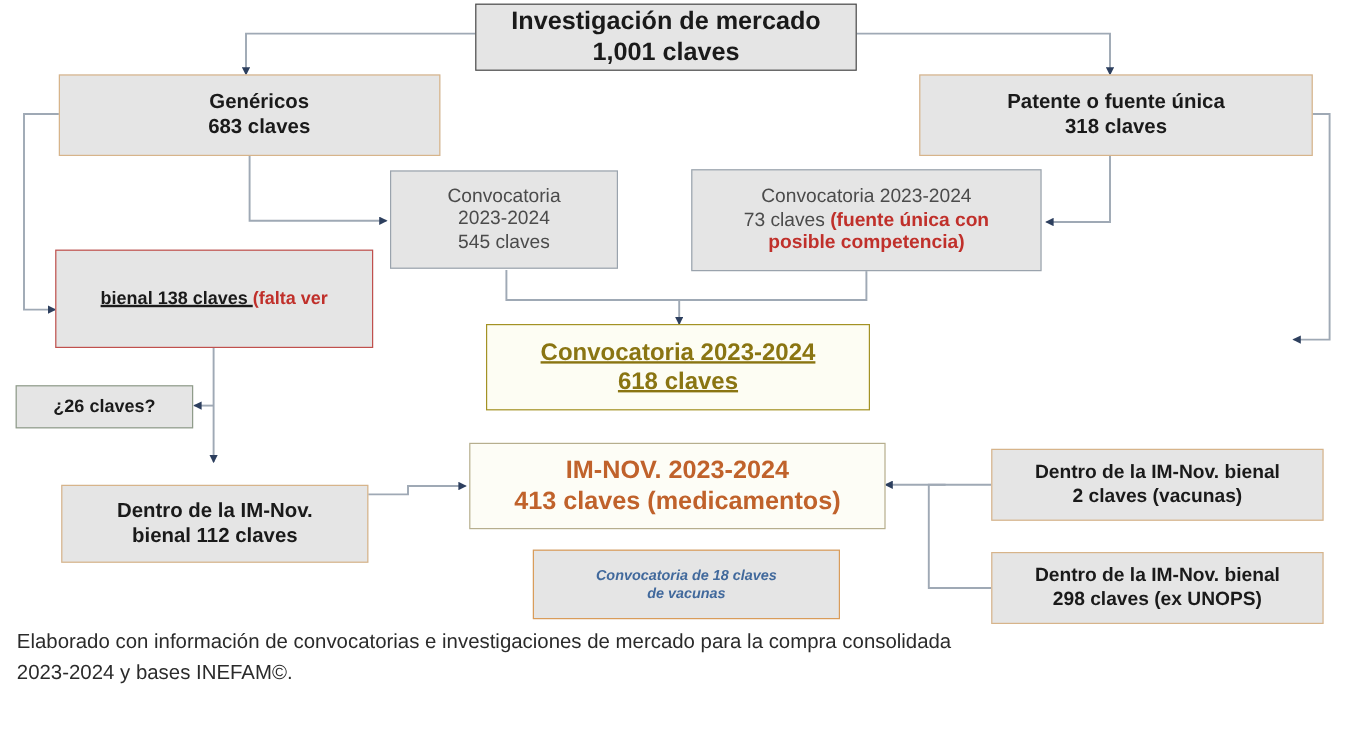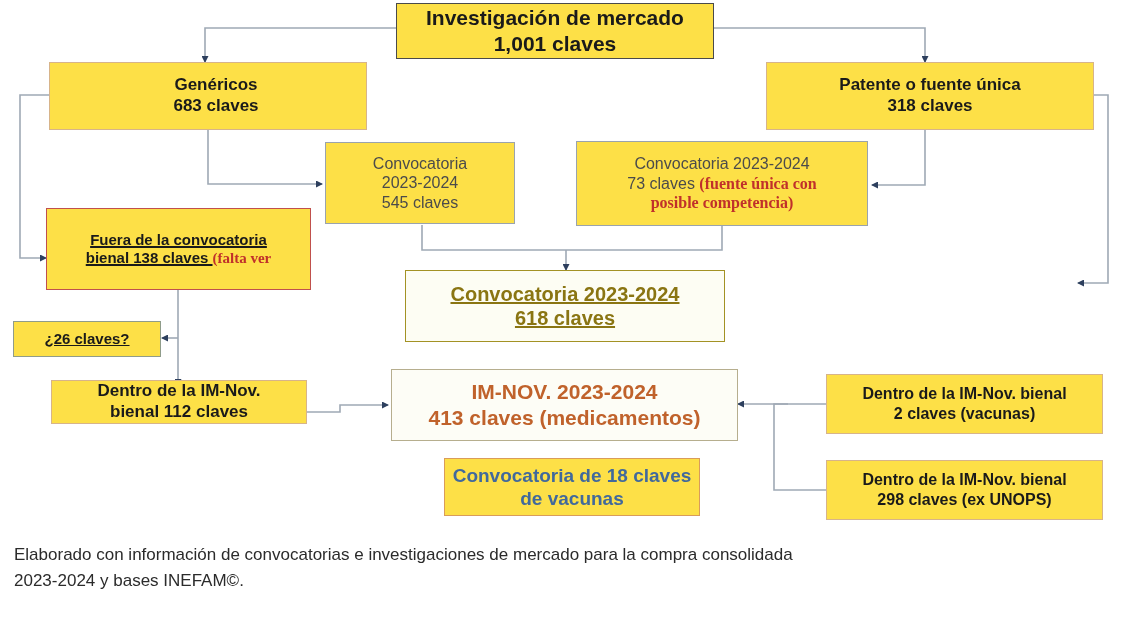--- a/index.html
+++ b/index.html
@@ -28,21 +28,21 @@
     pointer-events: none;
   }
   .box {
     position: absolute;
     box-sizing: border-box;
     display: flex;
     flex-direction: column;
     align-items: center;
     justify-content: center;
     text-align: center;
-    background: #fde047;
+    background: #e5e5e5;
     line-height: 1.22;
   }
   .box .ln { display: block; white-space: nowrap; }
 
   
   .b-title {
     border: 1.5px solid #4a4a4a;
     font-weight: bold;
     font-size: 21px;
     color: #1a1a1a;
@@ -81,31 +81,32 @@
   }
   .b-green {
     border: 1.5px solid #8f9c8a;
     font-weight: bold;
     font-size: 15px;
     color: #1a1a1a;
   }
   .b-blue {
     border: 1.5px solid #d99c5a;
     font-weight: bold;
-    font-size: 19px;
+    font-size: 12px;
     color: #41699c;
-  }
-
-  .red-txt { color: #c0302b; font-family: Liberation Serif, serif; }
+    font-style: italic;
+  }
+
+  .red-txt { color: #c0302b; }
   .u { text-decoration: underline; text-decoration-thickness: 1.5px; }
 
   .footer {
     position: absolute;
     left: 14px;
-    top: 542px;
+    top: 522px;
     width: 1000px;
     font-size: 17px;
     color: #2b2b2b;
     line-height: 1.55;
   }
   .footer .ln { display: block; }
 </style>
 </head>
 <body>
 
@@ -166,35 +167,34 @@
     <span class="ln">545 claves</span>
   </div>
 
   <div class="box b-gray" style="left:576px; top:141px; width:292px; height:85px;">
     <span class="ln">Convocatoria 2023-2024</span>
     <span class="ln"><span>73 claves </span><span class="red-txt" style="font-weight:bold">(fuente única con</span></span>
     <span class="ln red-txt" style="font-weight:bold">posible competencia)</span>
   </div>
 
   <div class="box b-red" style="left:46px; top:208px; width:265px; height:82px;">
-    <span class="ln u">Fuera de la convocatoria</span>
     <span class="ln"><span class="u">bienal 138 claves </span><span class="red-txt">(falta ver</span></span>
   </div>
 
 
   <div class="box b-olive" style="left:405px; top:270px; width:320px; height:72px;">
     <span class="ln">Convocatoria 2023-2024</span>
     <span class="ln">618 claves</span>
   </div>
 
-  <div class="box b-green" style="left:13px; top:321px; width:148px; height:36px;text-decoration:underline;">
+  <div class="box b-green" style="left:13px; top:321px; width:148px; height:36px;">
     <span class="ln">¿26 claves?</span>
   </div>
 
-  <div class="box b-tan" style="left:51px; top:380px; width:256px; height:44px;">
+  <div class="box b-tan" style="left:51px; top:404px; width:256px; height:65px;">
     <span class="ln">Dentro de la IM-Nov.</span>
     <span class="ln">bienal 112 claves</span>
   </div>
 
   <div class="box b-orangetxt" style="left:391px; top:369px; width:347px; height:72px;">
     <span class="ln">IM-NOV. 2023-2024</span>
     <span class="ln">413 claves (medicamentos)</span>
   </div>
 
   <div class="box b-blue" style="left:444px; top:458px; width:256px; height:58px;">

